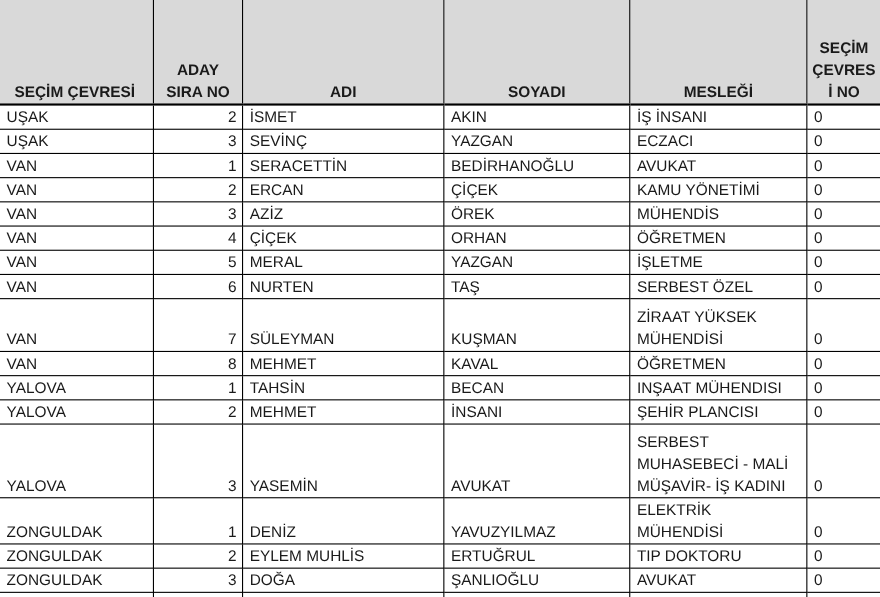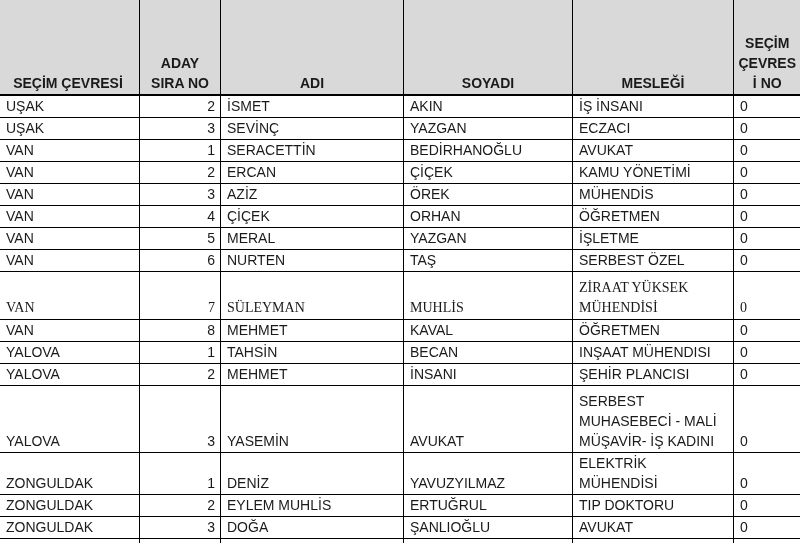--- a/index.html
+++ b/index.html
@@ -53,21 +53,21 @@
     text-align: right;
     padding-right: 5px;
   }
   tbody td:nth-child(6) {
     border-right: none;
   }
   thead th:last-child {
     border-right: none;
   }
   
-  tbody tr:nth-child(9)  td { height: 46px; font-family: Liberation Serif, serif; }
+  tbody tr:nth-child(9)  td { height: 46px; }
   tbody tr:nth-child(13) td { height: 65px; }
 </style>
 </head>
 <body>
 
 <div id="viewport">
   <table>
     <colgroup>
       <col style="width:140px">
       <col style="width:81px">
@@ -148,21 +148,21 @@
           <td>6</td>
           <td>NURTEN</td>
           <td>TAŞ</td>
           <td>SERBEST ÖZEL</td>
           <td>0</td>
         </tr>
         <tr>
           <td>VAN</td>
           <td>7</td>
           <td>SÜLEYMAN</td>
-          <td>MUHLİS</td>
+          <td>KUŞMAN</td>
           <td>ZİRAAT YÜKSEK MÜHENDİSİ</td>
           <td>0</td>
         </tr>
         <tr>
           <td>VAN</td>
           <td>8</td>
           <td>MEHMET</td>
           <td>KAVAL</td>
           <td>ÖĞRETMEN</td>
           <td>0</td>

